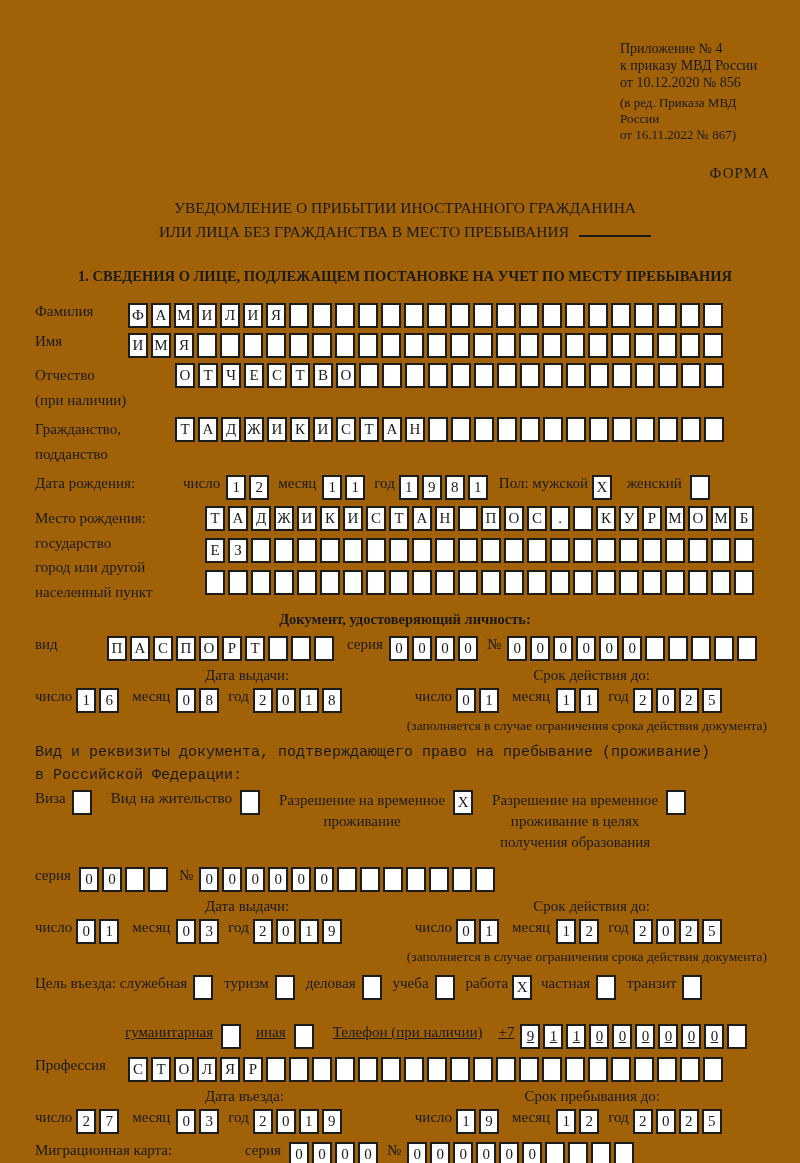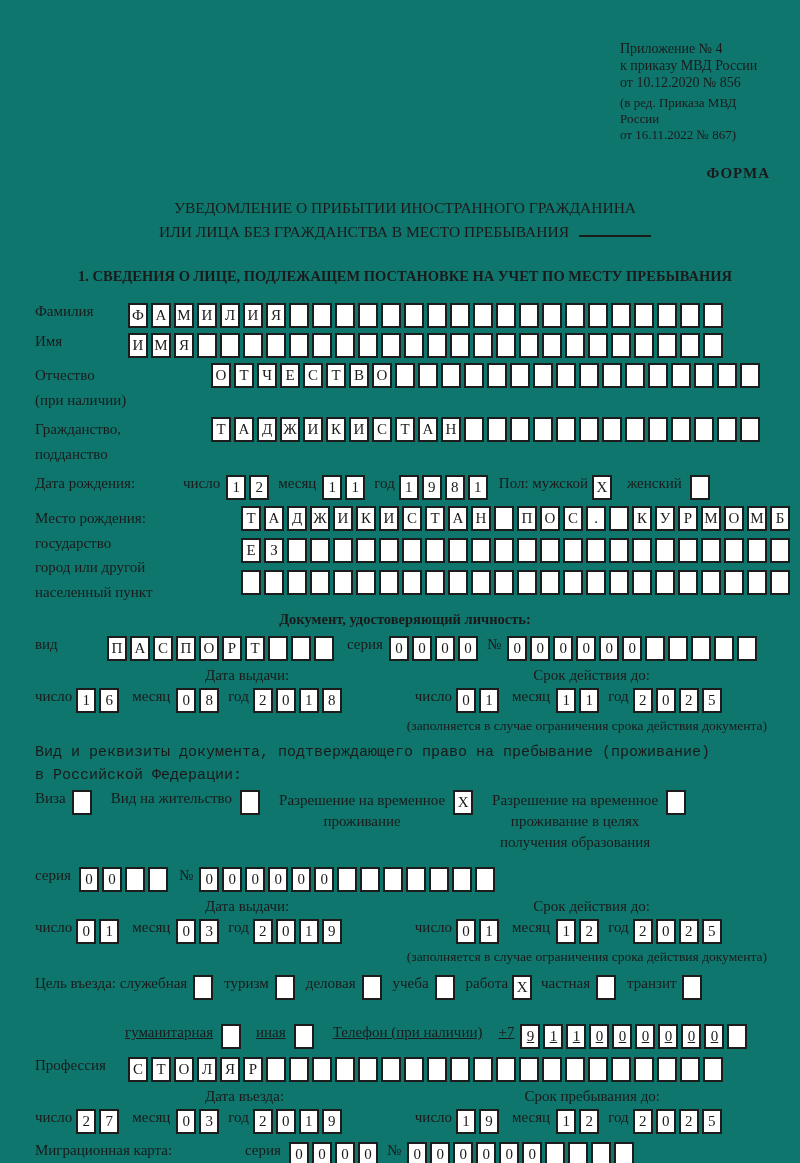--- a/index.html
+++ b/index.html
@@ -1,31 +1,31 @@
 <!DOCTYPE html>
 <html><head>
 <meta charset="utf-8">
 <style>
   * { margin:0; padding:0; box-sizing:border-box; }
   html,body { background:#ffffff; }
   .page {
-    position:relative; width:800px; height:1163px; background:#0f766e;
+    position:relative; width:800px; height:1163px; background:#a16207;
     font-family:"Liberation Serif", serif; color:#1a1a1a;
     padding:40px 25px 20px 35px; overflow:hidden;
   }
   .hdr { margin-left:585px; font-size:14px; line-height:1.22; }
   .hdr .small { font-size:13px; }
   .hdr .gap { height:4px; }
-  .forma { text-align:right; font-weight:bold; font-size:15px; letter-spacing:1px; margin:22px 5px 14px 0; }
+  .forma { text-align:right; font-weight:normal; font-size:15px; letter-spacing:1px; margin:22px 5px 14px 0; }
   .title { text-align:center; font-weight:normal; font-size:15.5px; line-height:1.55; }
   .uline { display:inline-block; width:72px; border-bottom:2px solid #1a1a1a; margin-left:10px; }
   .sect { text-align:center; font-weight:bold; font-size:14.5px; margin:24px 0 18px 0; }
 
   .row { display:flex; margin-bottom:5px; }
-  .row.top { align-items:flex-start;gap:36px; }
+  .row.top { align-items:flex-start; }
   .lbl { font-size:15px; flex:none; }
   .lblcol { font-size:15px; line-height:1.65; flex:none; }
   .cells { display:flex; flex:none; }
   .cell {
     width:20px; height:25px; border:2px solid #1c1c1c; margin-right:3px;
     display:inline-flex; align-items:center; justify-content:center;
     font-size:15px; background:#fff; flex:none;
   }
   .stack .cells { margin-bottom:7px; }
   .w95 { width:93px; } .w140 { width:140px; } .w170 { width:170px; }

